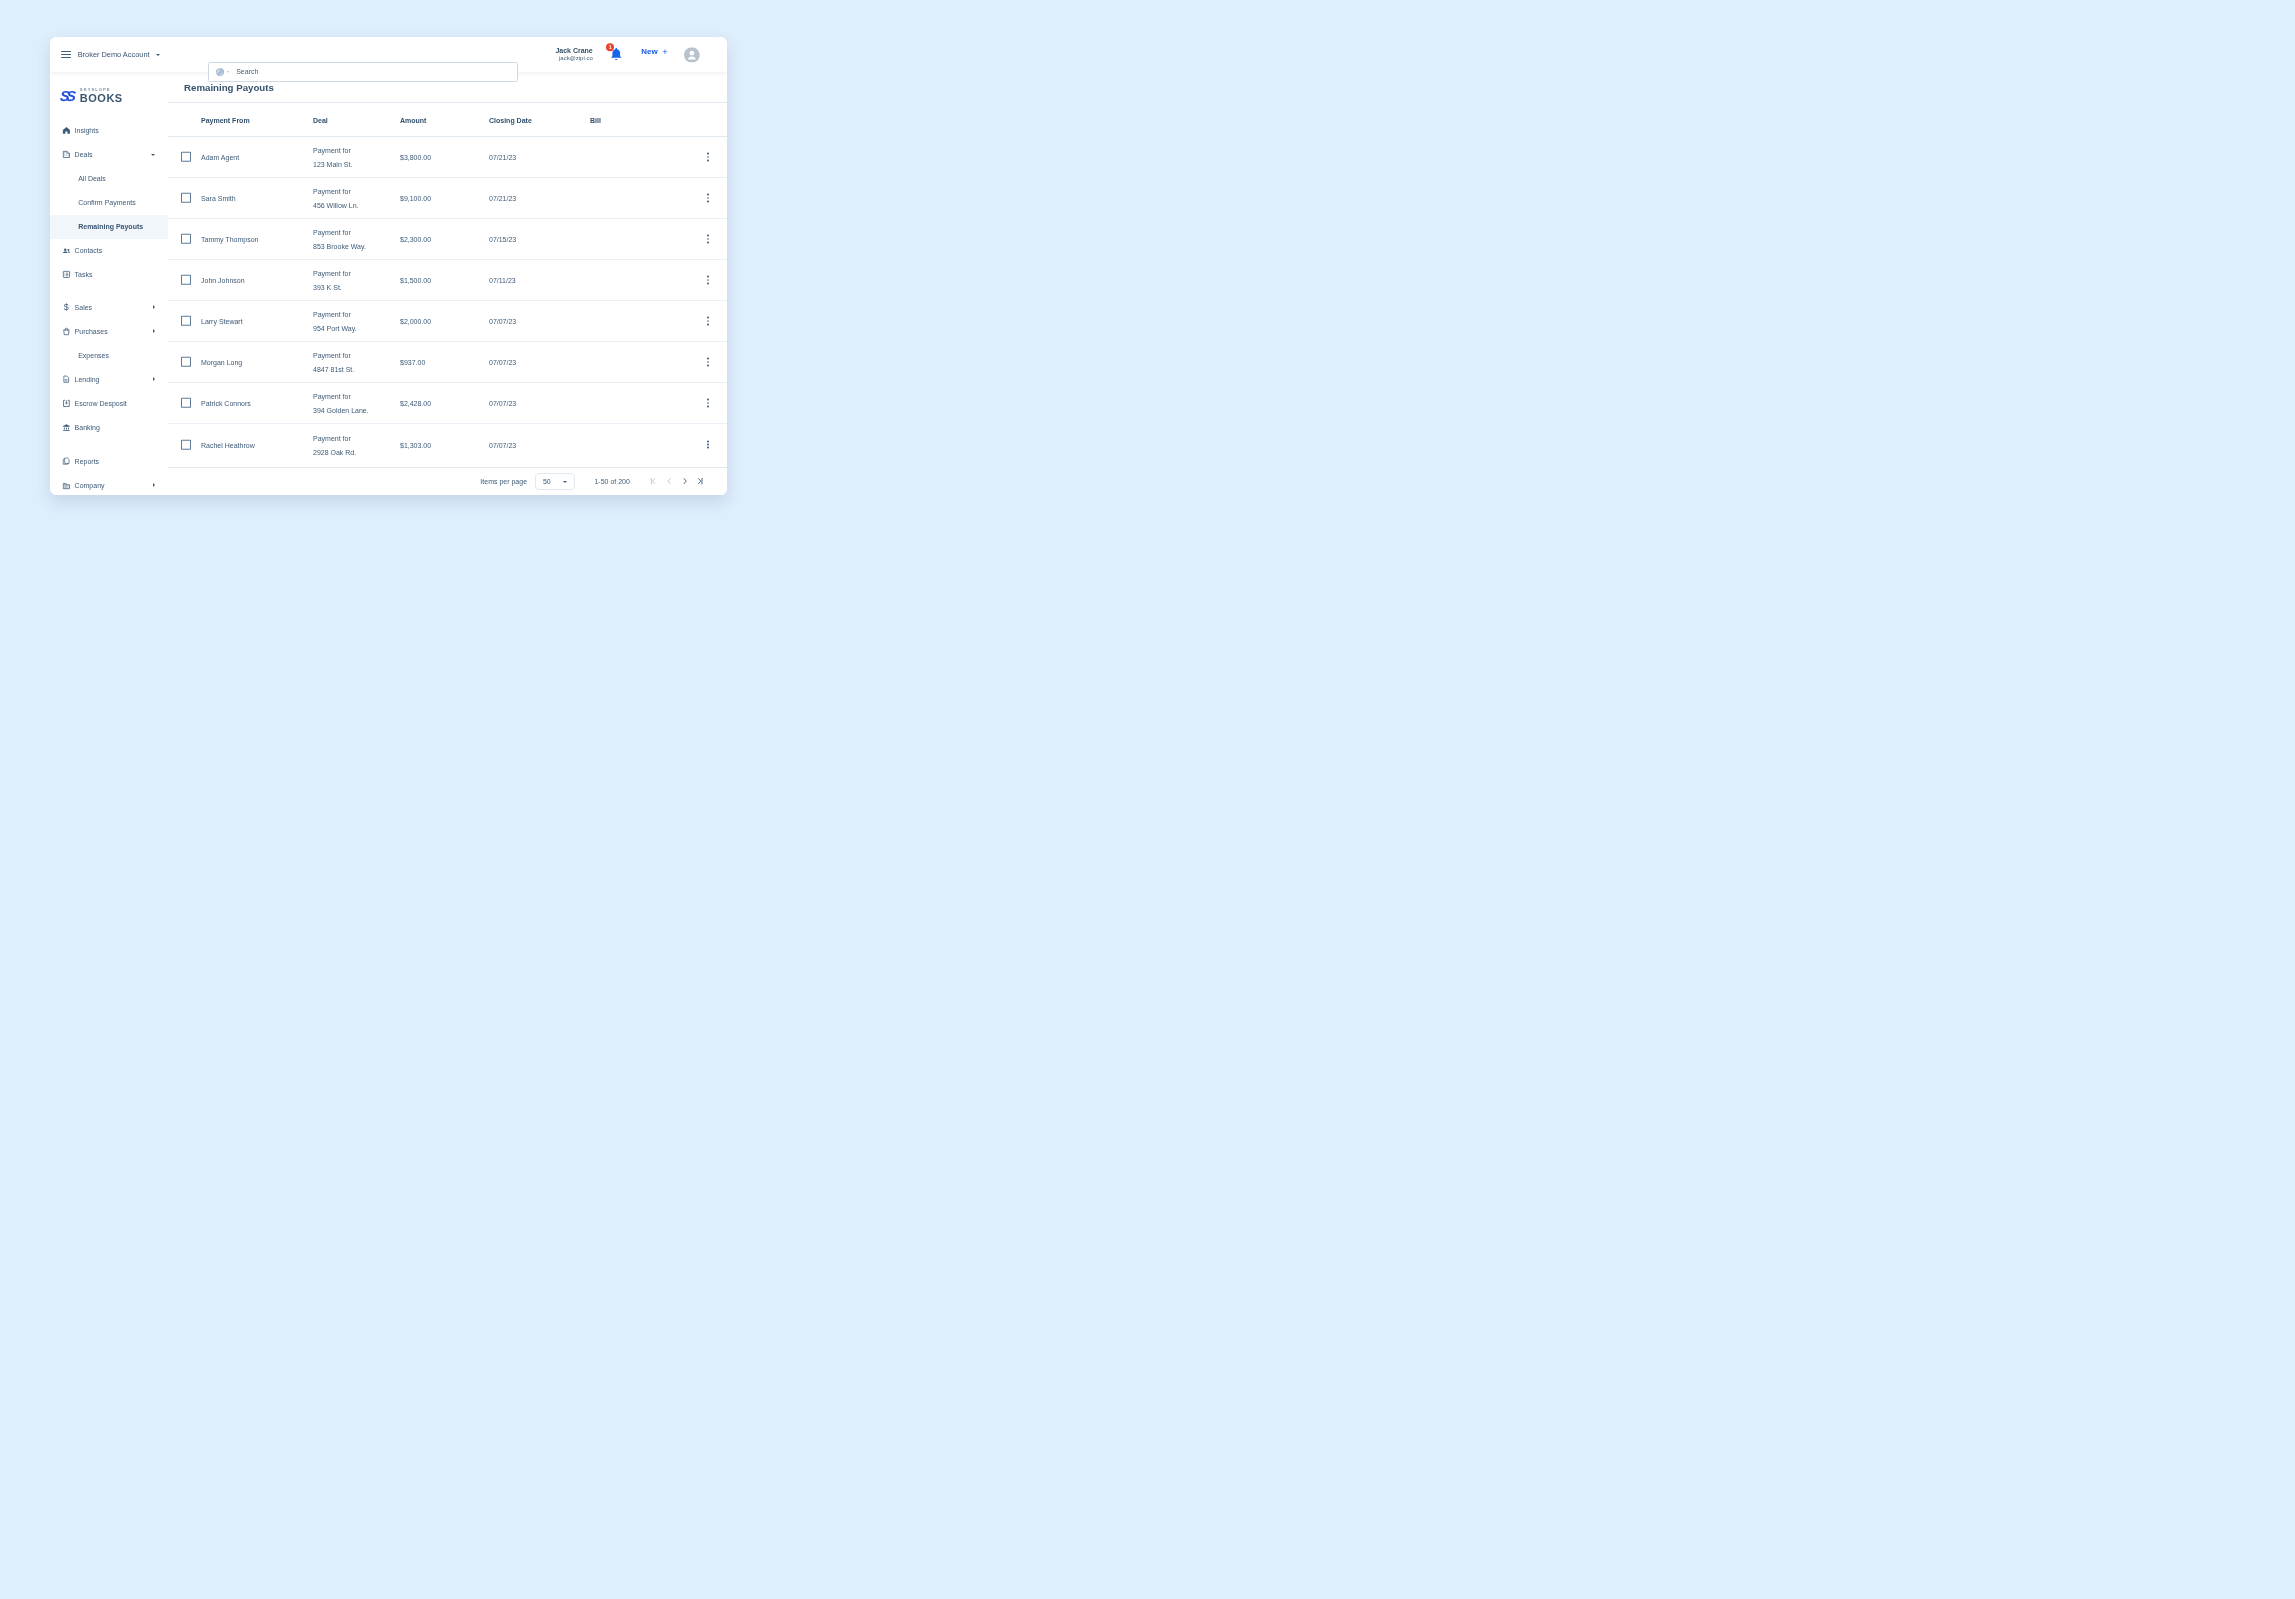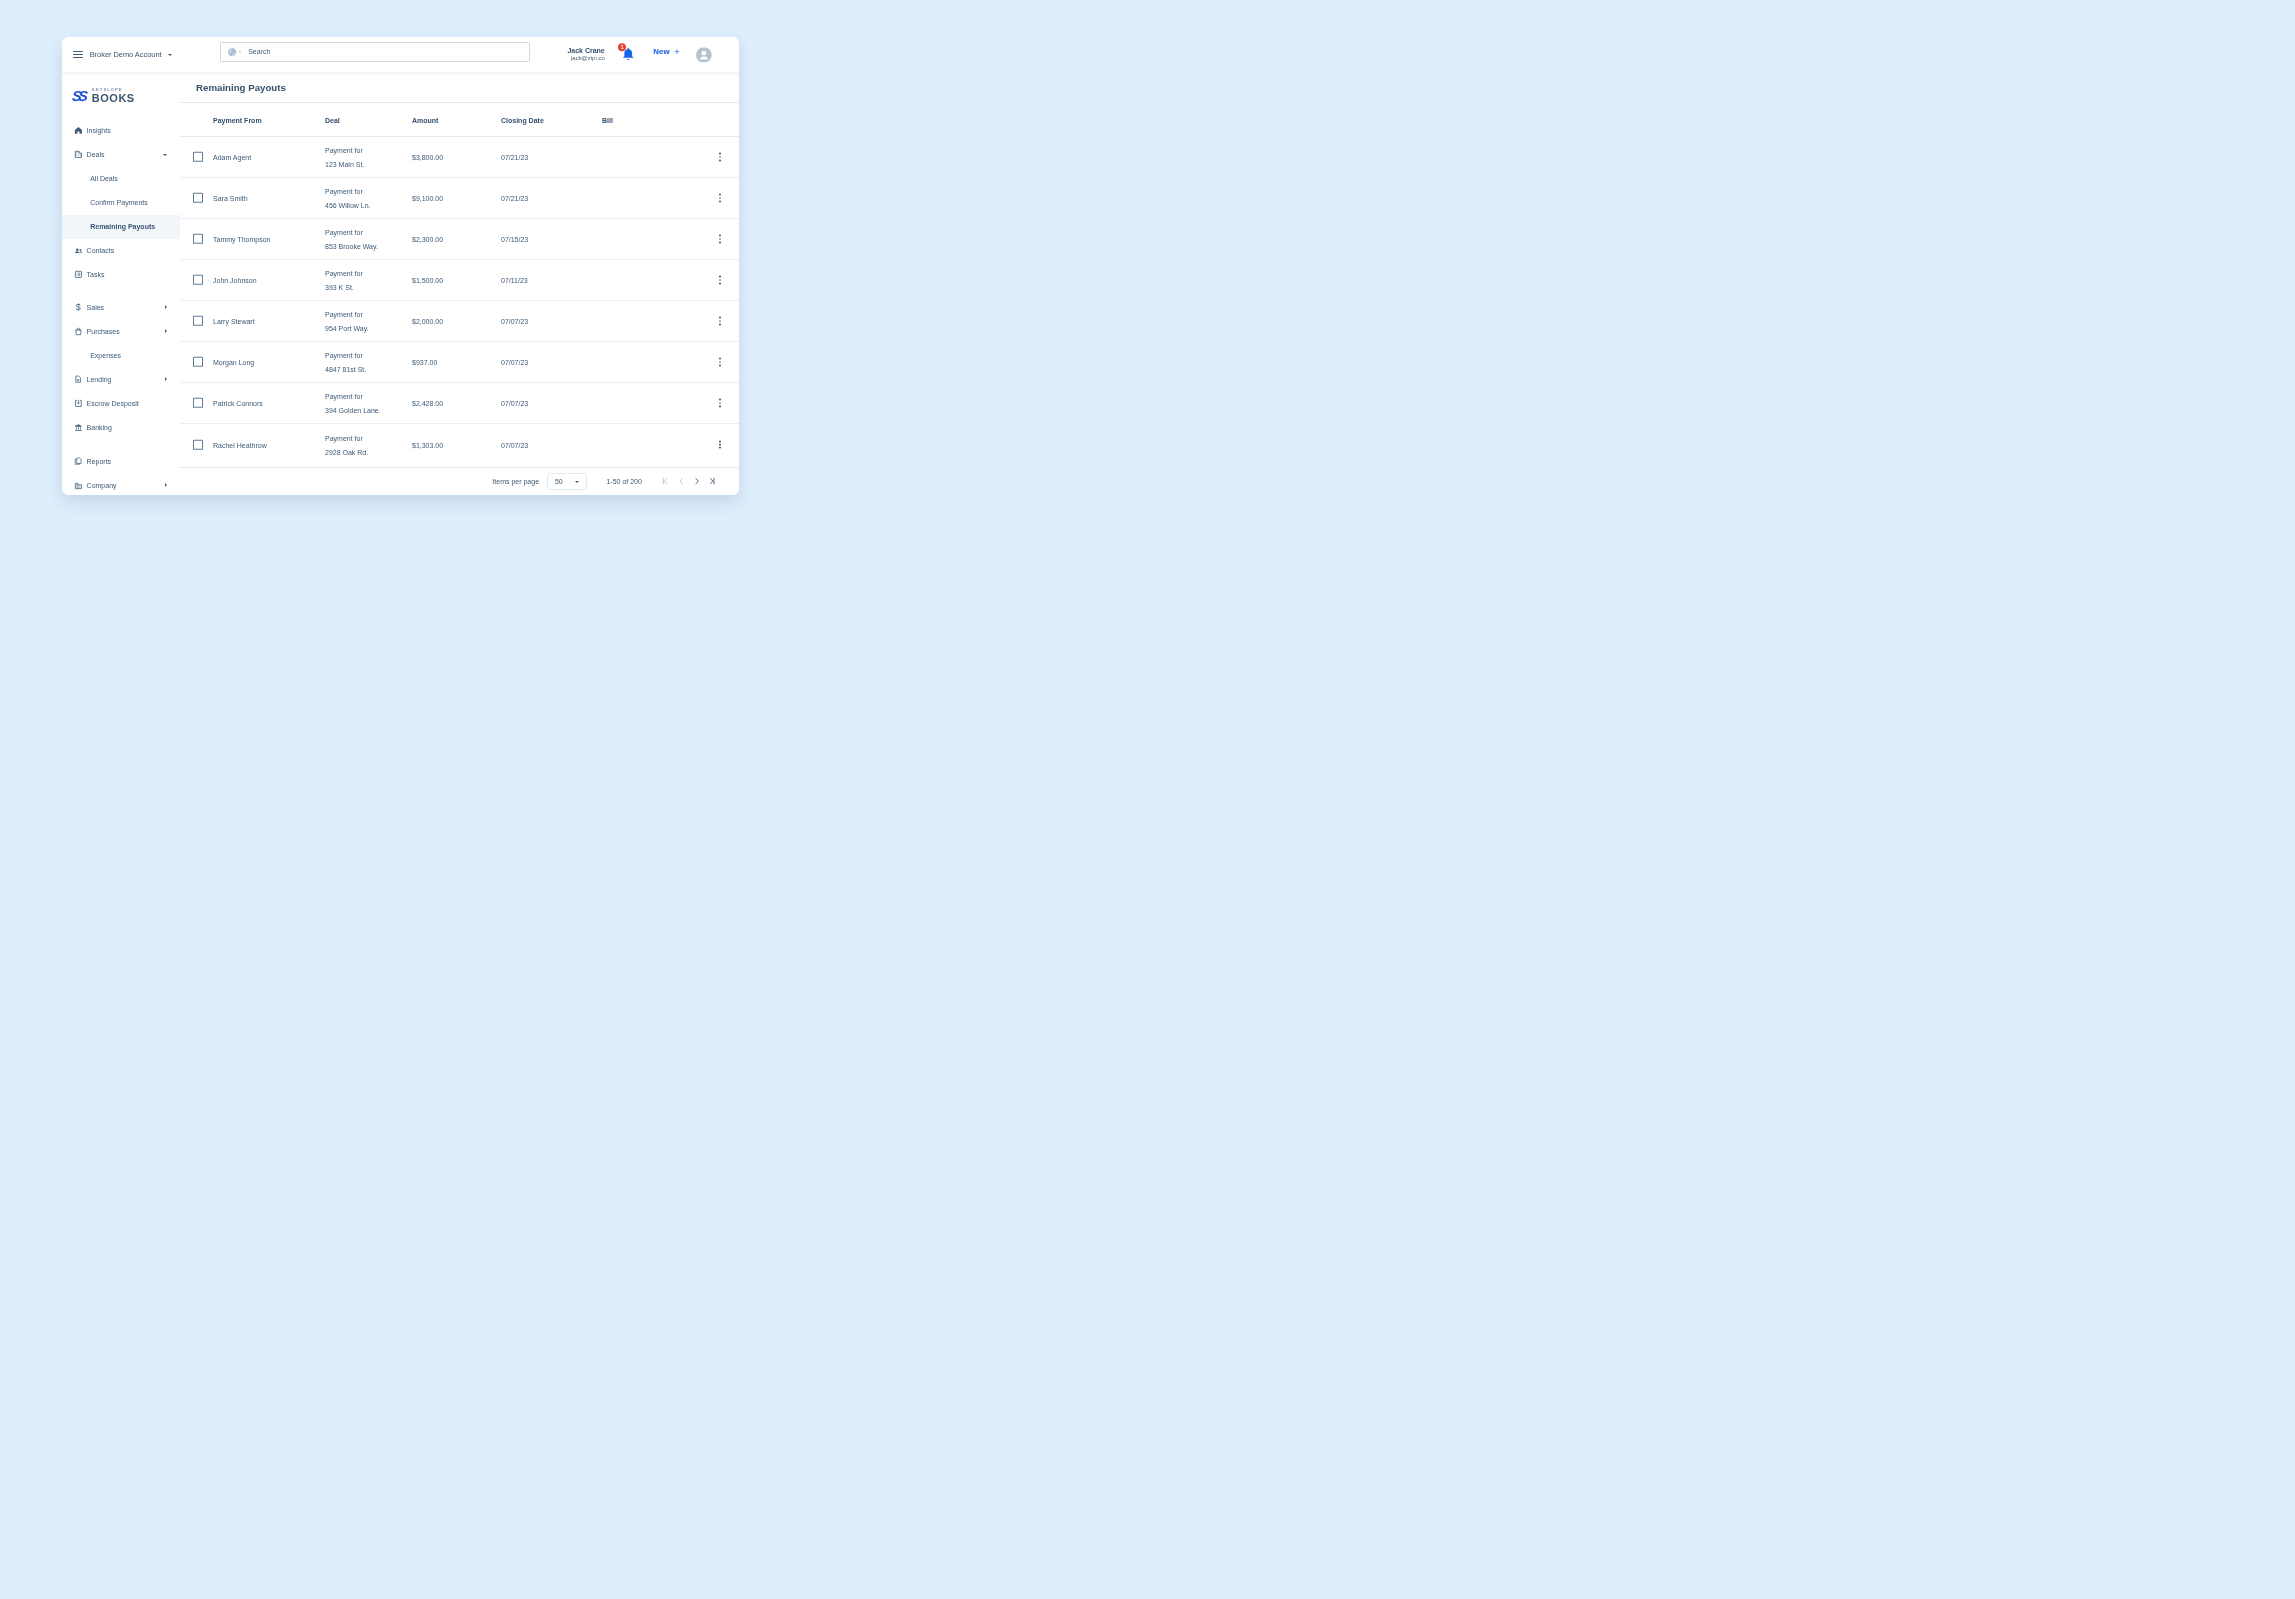--- a/index.html
+++ b/index.html
@@ -1,28 +1,28 @@
 <!DOCTYPE html>
 <html style="font-size:7.4px"><head>
 <meta charset="utf-8">
 <style>
   html,body{margin:0;padding:0;background:#dfeefc;font-family:"Liberation Sans",sans-serif;}
   body{width:765px;height:533px;position:relative;overflow:hidden;}
   .card{position:absolute;left:50px;top:37px;width:677px;height:458px;background:#fff;border-radius:6.5px;
-        box-shadow:0 6.5px 15.7px rgba(30,64,120,.14);overflow:hidden;margin-left:12px;}
+        box-shadow:0 6.5px 15.7px rgba(30,64,120,.14);overflow:hidden;}
   
   .topbar{position:absolute;left:0;top:0;right:0;height:35px;background:#fff;z-index:5;
           box-shadow:0 1.9px 4.2px rgba(40,70,110,.09);display:flex;align-items:center;}
   .menu-btn{margin-left:11px;width:10.2px;height:7.4px;display:flex;flex-direction:column;justify-content:space-between;cursor:pointer;}
   .menu-btn i{display:block;height:1.4px;border-radius:0.9px;background:#3f5d7a;}
   .account{display:flex;align-items:center;margin-left:6.5px;cursor:pointer;}
   .account-label{font-size:7.4px;color:#3a5570;font-weight:500;}
   .caret-down{width:0;height:0;border-left:2.3px solid transparent;border-right:2.3px solid transparent;border-top:2.8px solid #3f5d7a;}
   .account .caret-down{margin-left:6px;}
-  .search{position:absolute;left:158px;top:5px;width:308px;height:17.6px;border:0.5px solid #cfd9e3;border-radius:1.4px;
+  .search{position:absolute;left:158px;top:25px;width:308px;height:17.6px;border:0.5px solid #cfd9e3;border-radius:1.4px;
           display:flex;align-items:center;background:#fff;}
   .scope{display:flex;align-items:center;margin-left:5.6px;cursor:pointer;}
   .scope .caret-down{border-left-width:1.9px;border-right-width:1.9px;border-top-width:2.3px;border-top-color:#b5c3d1;margin-left:2.3px;}
   .search input{border:none;outline:none;flex:1;margin-left:5.1px;font-size:7px;color:#3d5a76;font-family:inherit;background:transparent;}
   .search input::placeholder{color:#44607a;opacity:1;}
   .top-right{position:absolute;right:27px;top:50%;transform:translateY(-50%);display:flex;align-items:flex-start;}
   .user{ text-align:right;}
   .user-name{font-size:7px;font-weight:700;color:#35506b;}
   .user-email{font-size:6px;color:#4a6278;margin-top:1.4px;}
   .bell-wrap{position:relative;margin-left:17.6px;cursor:pointer;}

